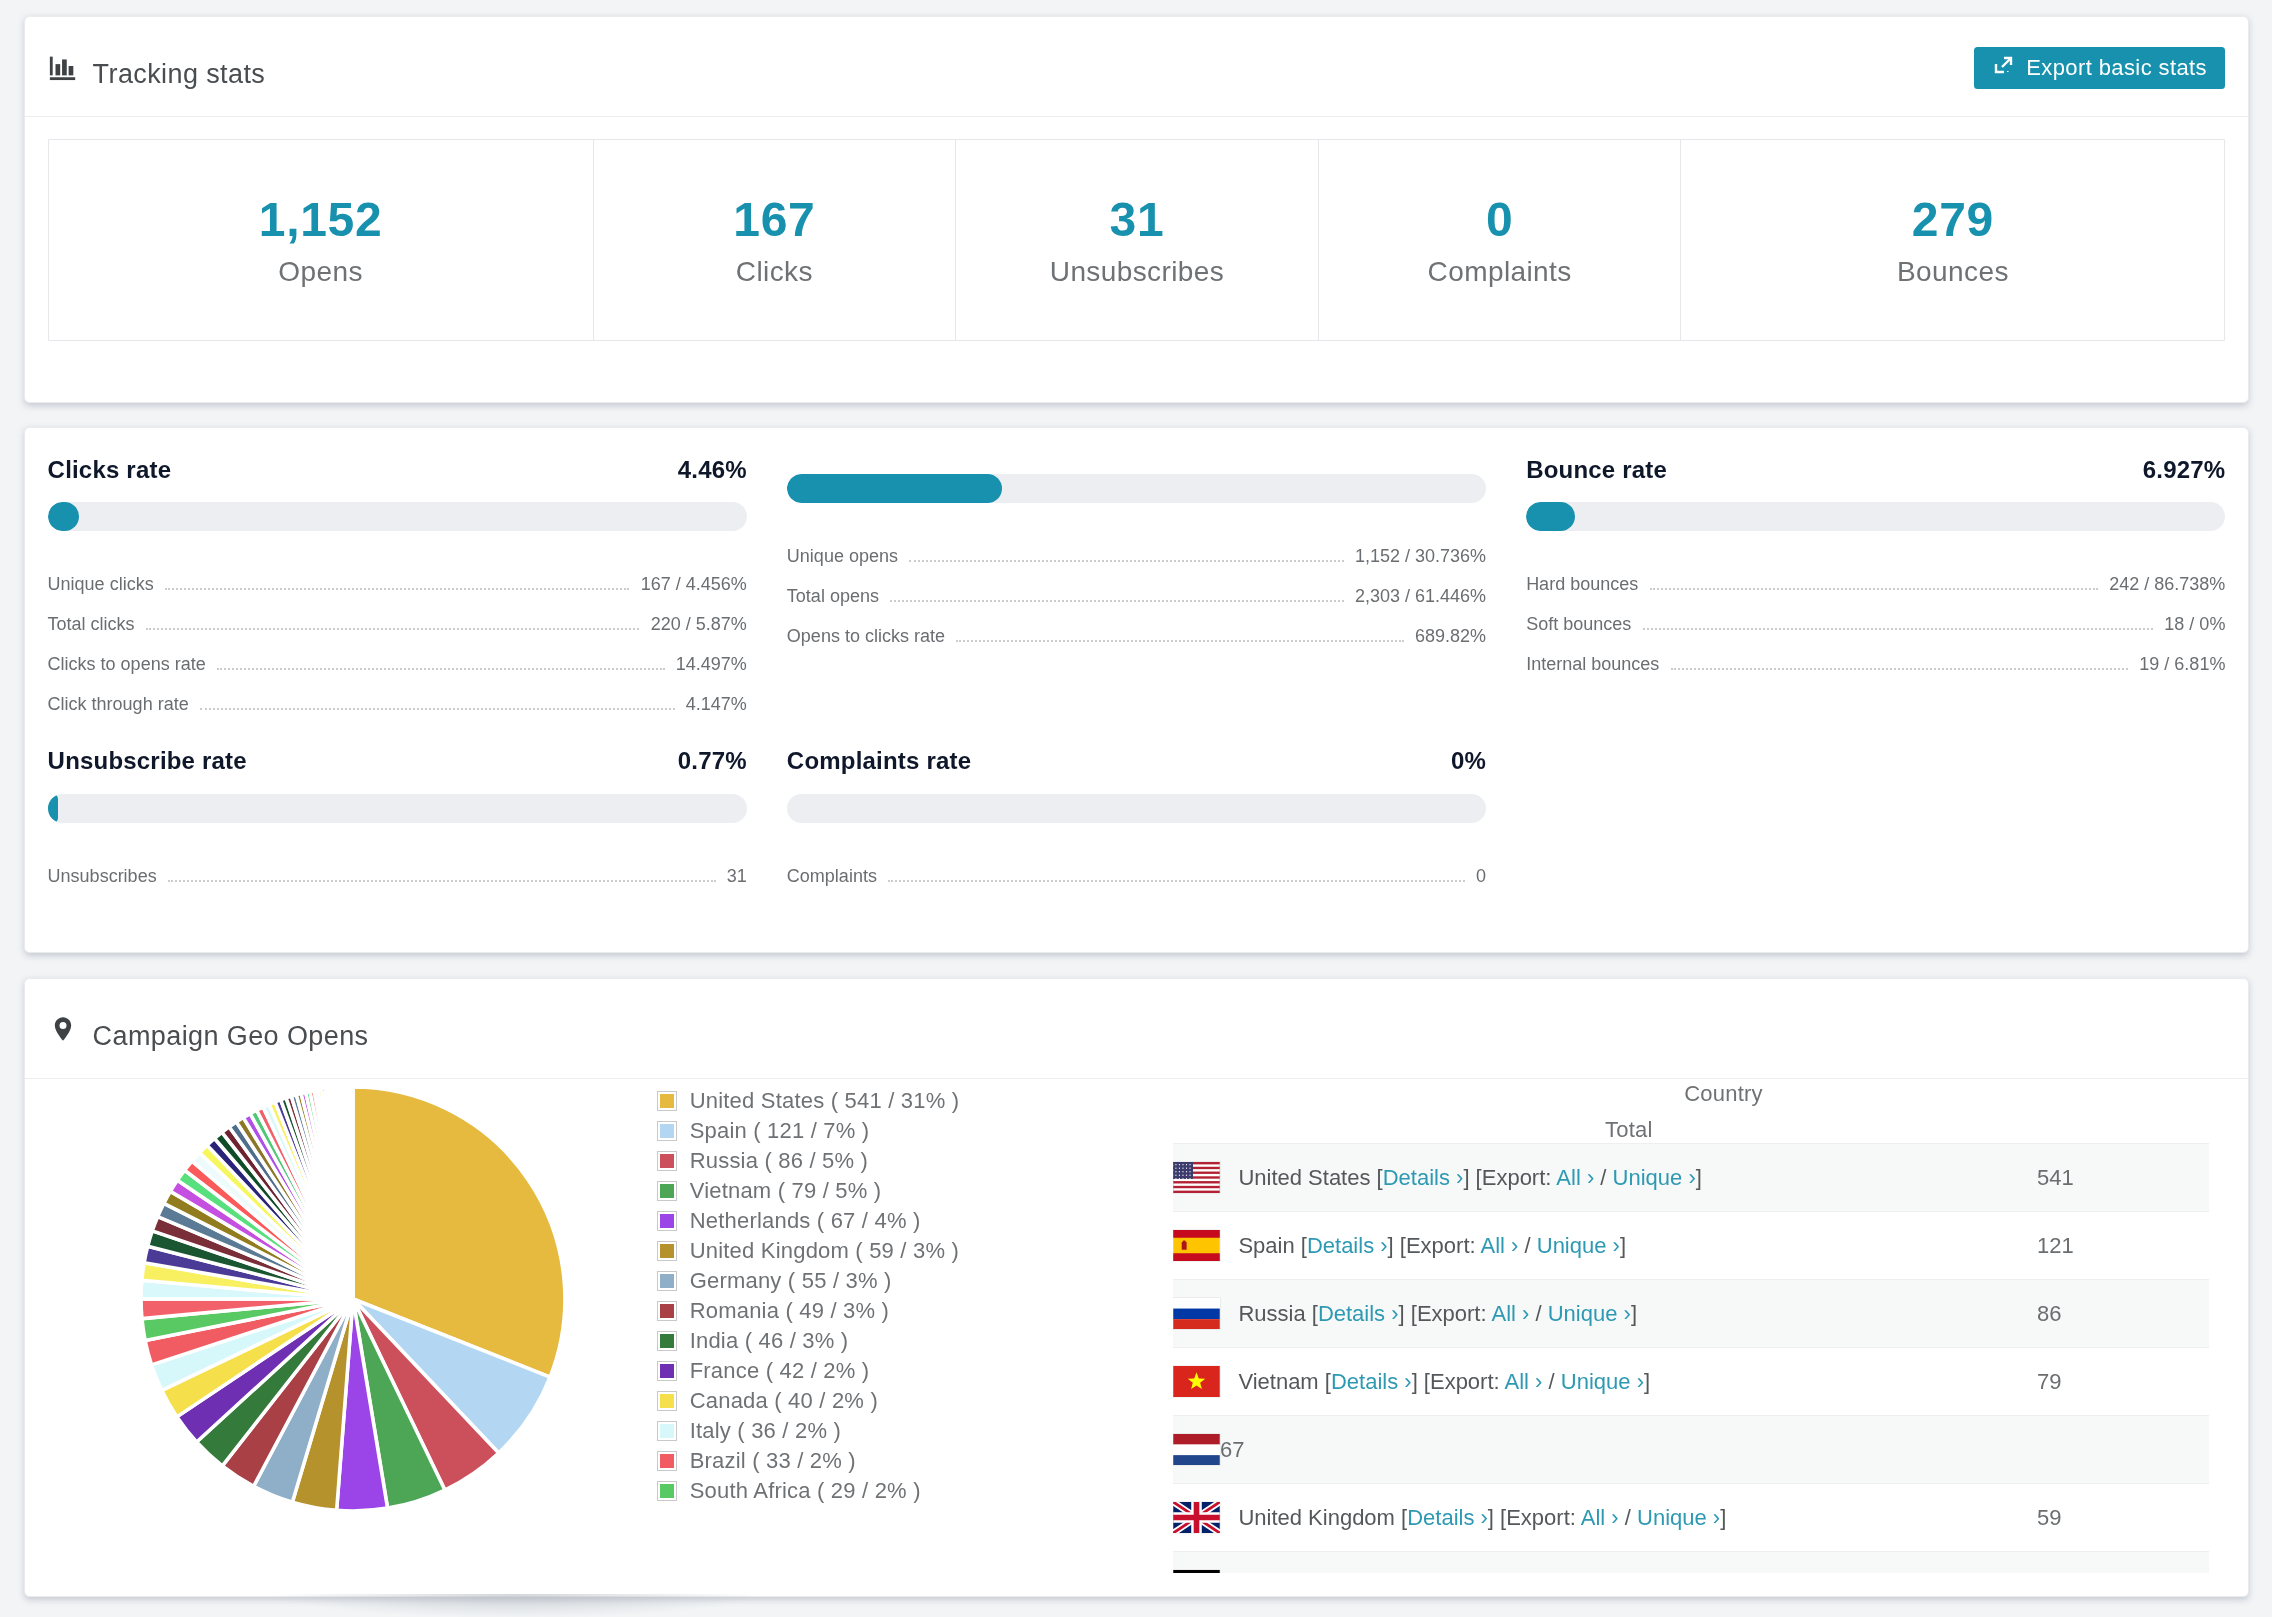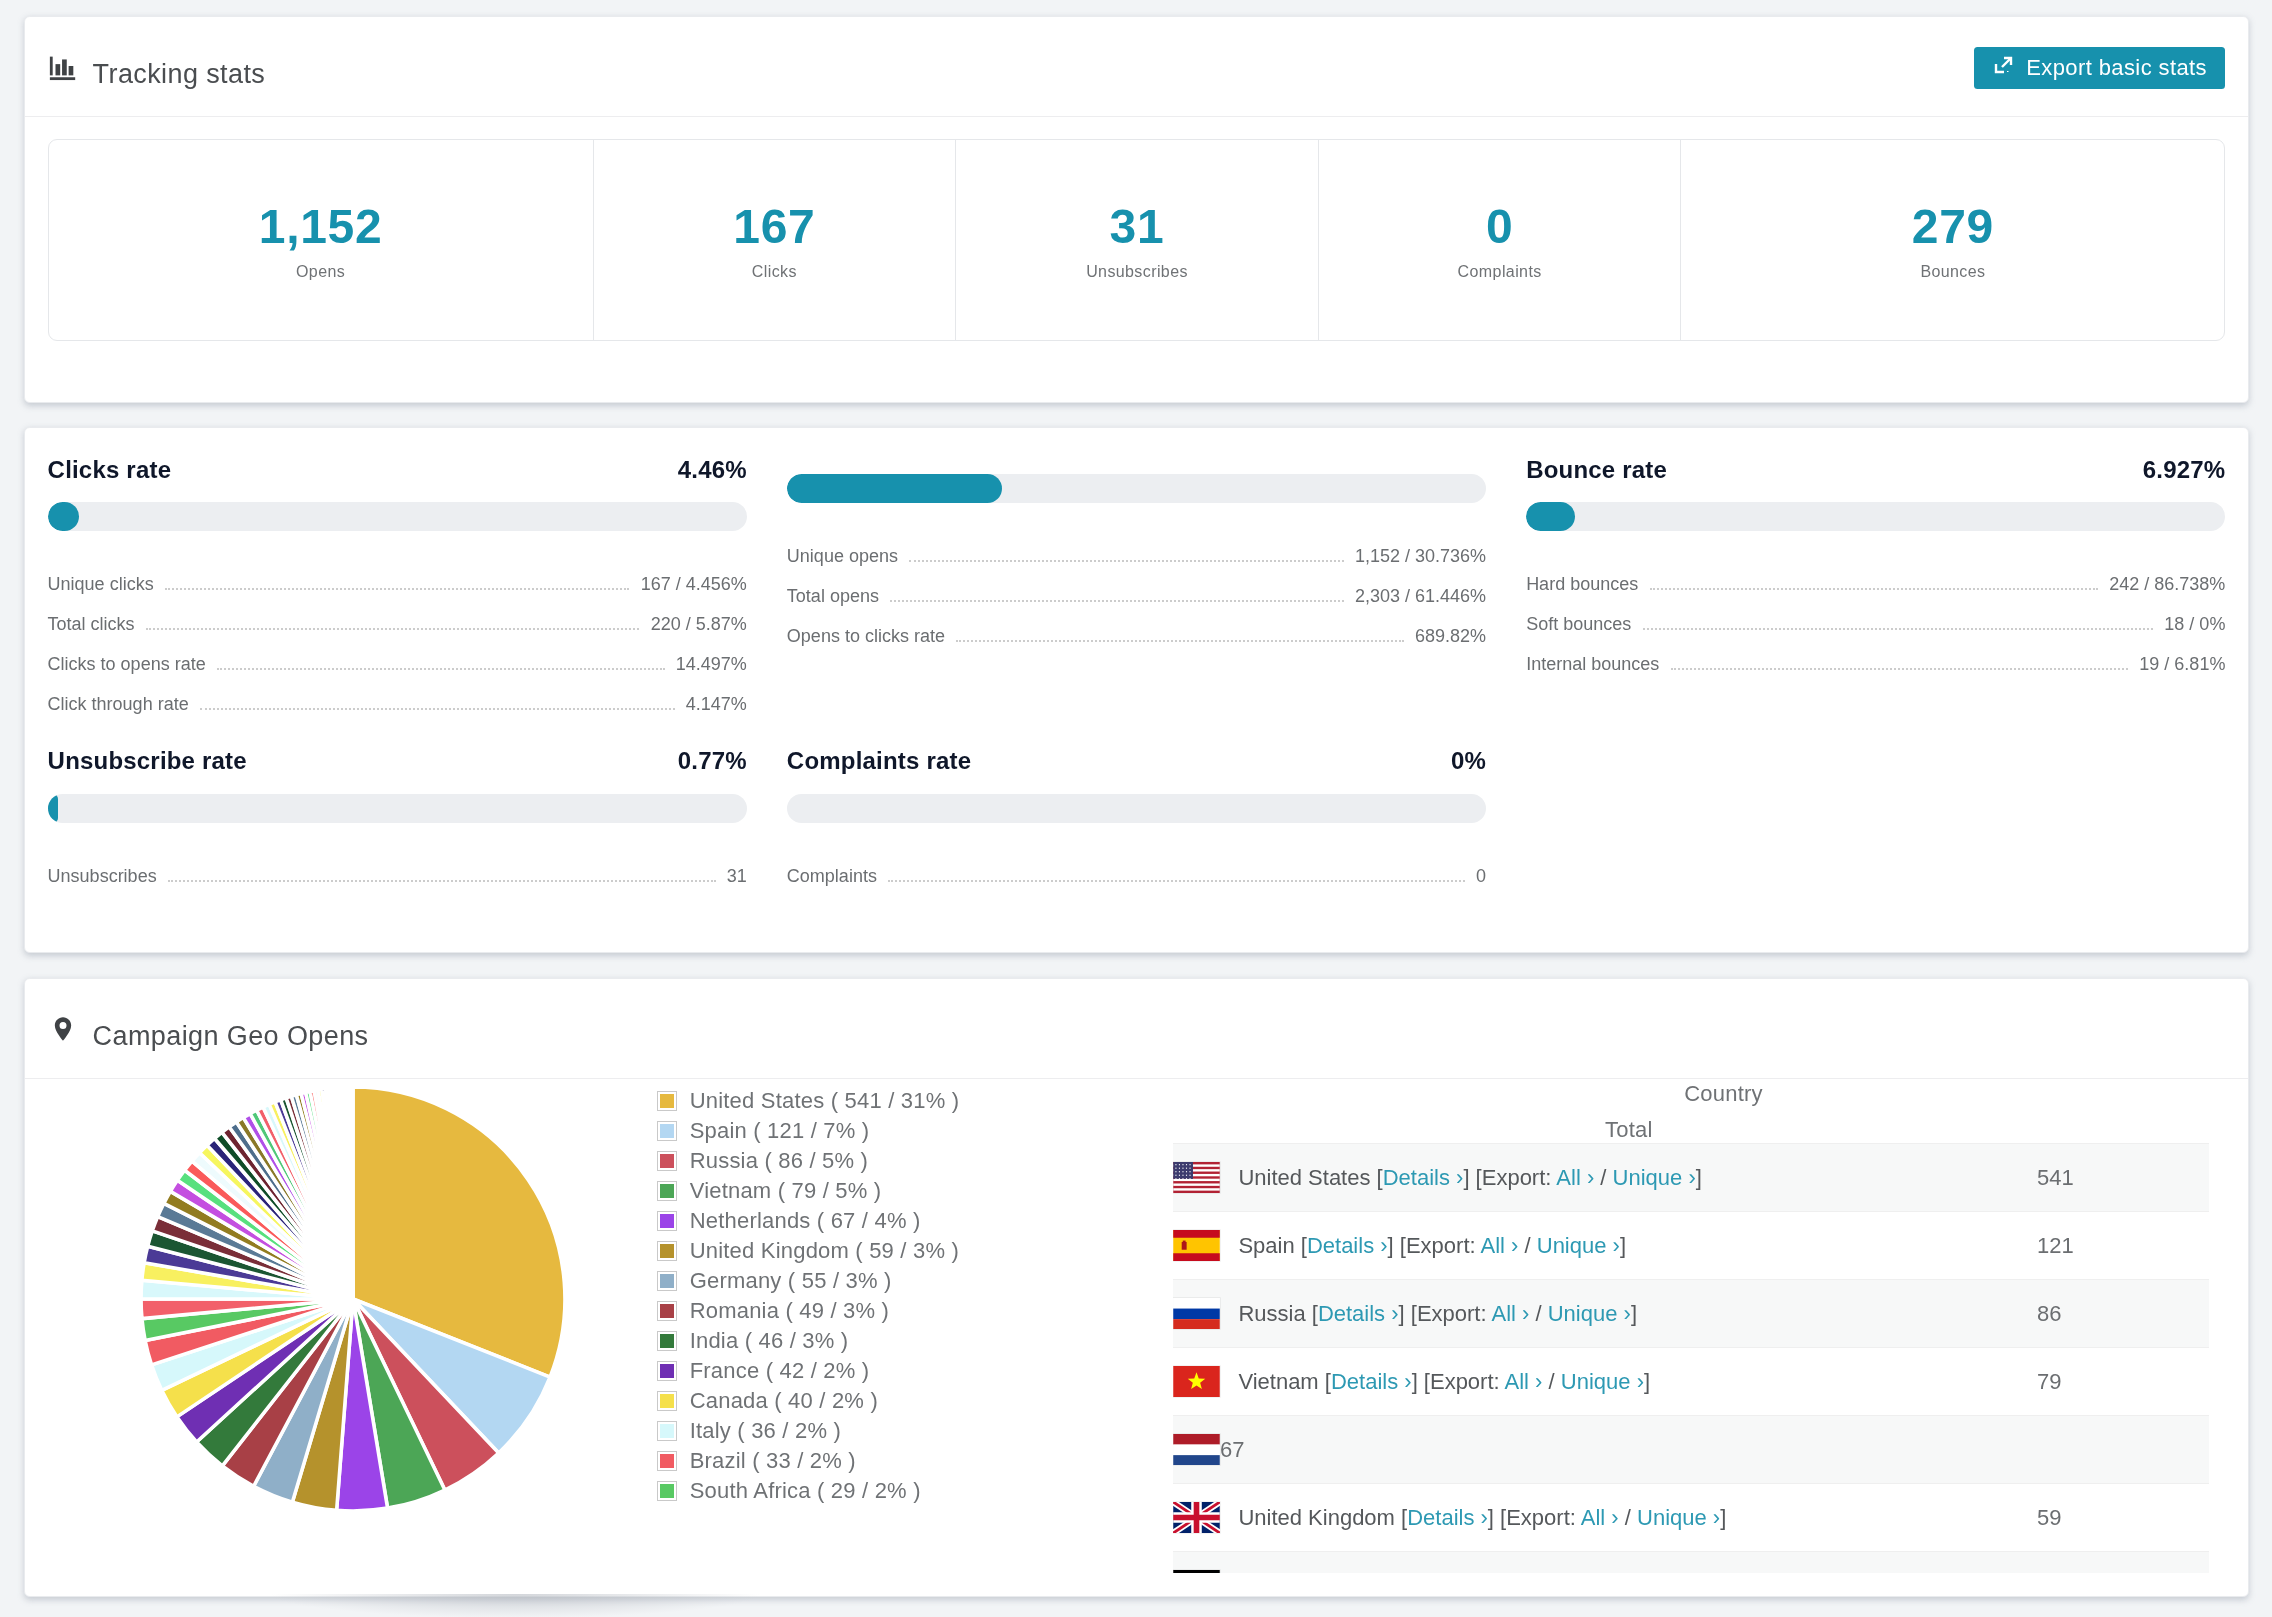--- a/index.html
+++ b/index.html
@@ -32,30 +32,30 @@
   .export-btn{
     position:absolute;right:22.6px;top:30px;height:42px;
     background:#1791ad;color:#fff;border:none;border-radius:3.5px;
     font-family:inherit;font-size:22px;letter-spacing:0.4px;
     display:flex;align-items:center;gap:10px;padding:0 18.4px;cursor:pointer;
   }
 
   
   .summary-box{
     margin:22.6px 22.6px 0 22.6px;height:200px;
-    border:0.7px solid #e5e7ea;border-radius:9px;
+    border:0.7px solid #e5e7ea;border-radius:1px;
     display:grid;grid-template-columns:3fr 2fr 2fr 2fr 3fr;
   }
   .sum-cell{
     display:flex;flex-direction:column;align-items:center;justify-content:center;
     border-left:0.7px solid #e5e7ea;
   }
   .sum-cell:first-child{border-left:none;}
   .sum-value{font-size:48px;font-weight:700;color:#1791ad;letter-spacing:0.7px;}
-  .sum-label{font-size:16px;color:#6f7275;margin-top:8.5px;letter-spacing:0.4px;}
+  .sum-label{font-size:28px;color:#6f7275;margin-top:8.5px;letter-spacing:0.4px;}
 
   
   .rates-grid{
     display:grid;grid-template-columns:repeat(3,1fr);
     column-gap:40px;row-gap:32px;padding:28px 22.6px 0 22.6px;
   }
   .rate-title-row{display:flex;justify-content:space-between;align-items:baseline;}
   .rate-title,.rate-value{font-size:24px;font-weight:700;color:#0f172a;letter-spacing:0.2px;}
   .bar-track{
     margin-top:18.4px;height:29px;background:#eceef1;border-radius:15px;overflow:hidden;

